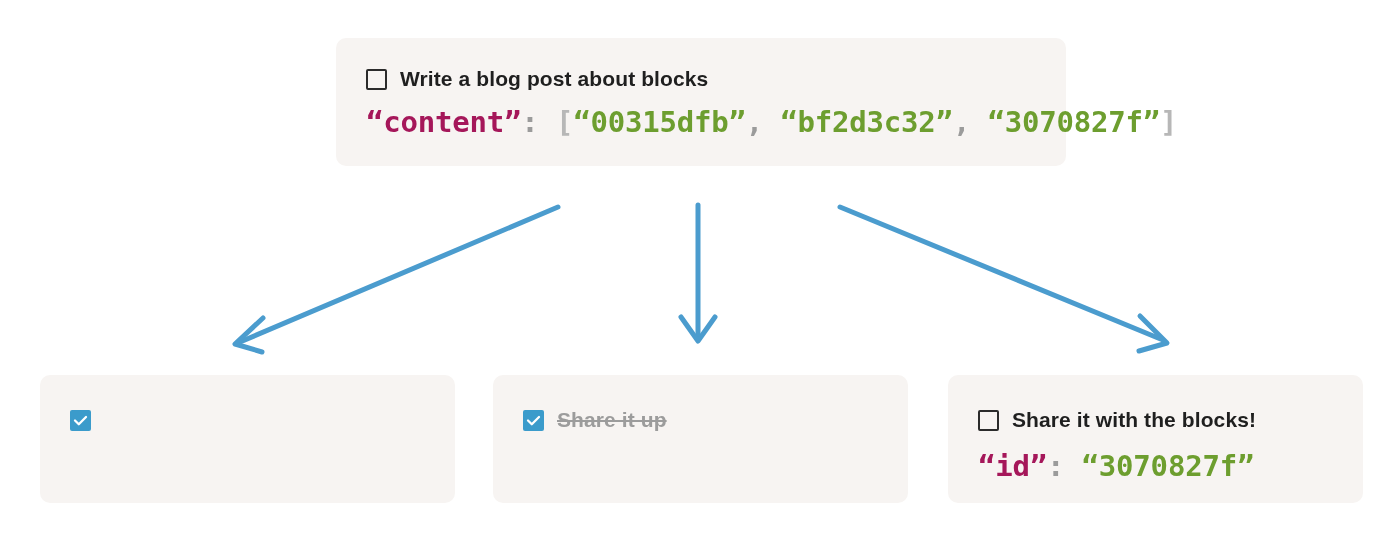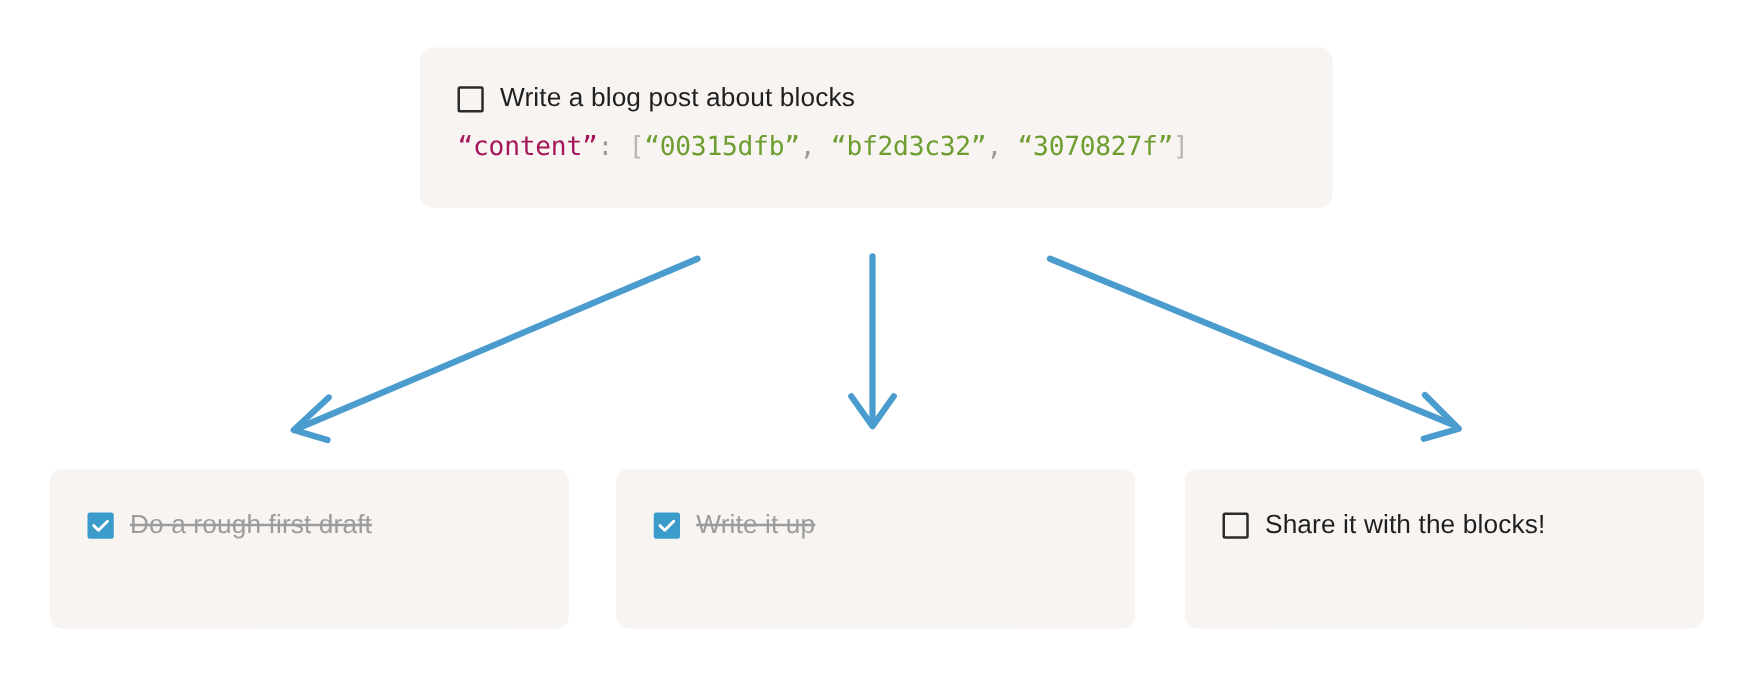--- a/index.html
+++ b/index.html
@@ -20,20 +20,21 @@
     position: absolute;
     inset: 0;
   }
 
   
   .card {
     position: absolute;
     background: #F7F4F2;
     border-radius: 10px;
     box-sizing: border-box;
+    font-weight: bold;
   }
 
   #card-parent {
     left: 336px;
     top: 38px;
     width: 730px;
     height: 128px;
     padding: 26px 30px 0 30px;
   }
 
@@ -84,21 +85,21 @@
   }
   .todo-label.done {
     color: #9C9C9C;
     text-decoration: line-through;
     text-decoration-thickness: 1.5px;
   }
 
   
   .code-line {
     font-family: "DejaVu Sans Mono", monospace;
-    font-size: 21px;
+    font-size: 29px;
     letter-spacing: -0.2px;
     white-space: nowrap;
     margin-top: 11px;
   }
   .code-line.child { margin-top: 14px; }
 
   .tok-key    { color: #A5175A; }
   .tok-punct  { color: #9B9B9B; }
   .tok-bracket{ color: #B7B7B7; }
   .tok-string { color: #6D9E2F; }
@@ -145,35 +146,35 @@
     <div class="code-line"><span class="tok-key">“content”</span><span class="tok-punct">:</span><span class="tok-space">&nbsp;</span><span class="tok-bracket">[</span><span class="tok-string">“00315dfb”</span><span class="tok-comma">, </span><span class="tok-string">“bf2d3c32”</span><span class="tok-comma">, </span><span class="tok-string">“3070827f”</span><span class="tok-bracket">]</span></div>
   </div>
 
   <div class="card card-child" id="card-child-0">
     <div class="todo-row">
       <span class="checkbox checked">
         <svg width="17" height="17" viewBox="0 0 17 17">
           <polyline points="3,8.5 6.8,12.2 14,5" fill="none" stroke="#ffffff" stroke-width="2.3" stroke-linecap="round" stroke-linejoin="round"></polyline>
         </svg>
       </span>
-      <span class="todo-label done">Do a rough first draft</span>
     </div>
   </div>
 
   <div class="card card-child" id="card-child-1">
     <div class="todo-row">
       <span class="checkbox checked">
         <svg width="17" height="17" viewBox="0 0 17 17">
           <polyline points="3,8.5 6.8,12.2 14,5" fill="none" stroke="#ffffff" stroke-width="2.3" stroke-linecap="round" stroke-linejoin="round"></polyline>
         </svg>
       </span>
-      <span class="todo-label done">Write it up</span>
+      <span class="todo-label done">Share it up</span>
     </div>
   </div>
 
   <div class="card card-child" id="card-child-2">
     <div class="todo-row">
       <span class="checkbox unchecked"></span>
       <span class="todo-label">Share it with the blocks!</span>
     </div>
+    <div class="code-line child"><span class="tok-key">“id”</span><span class="tok-punct">:</span><span class="tok-space">&nbsp;</span><span class="tok-string">“3070827f”</span></div>
   </div>
 
 </div>
 
 </body></html>

